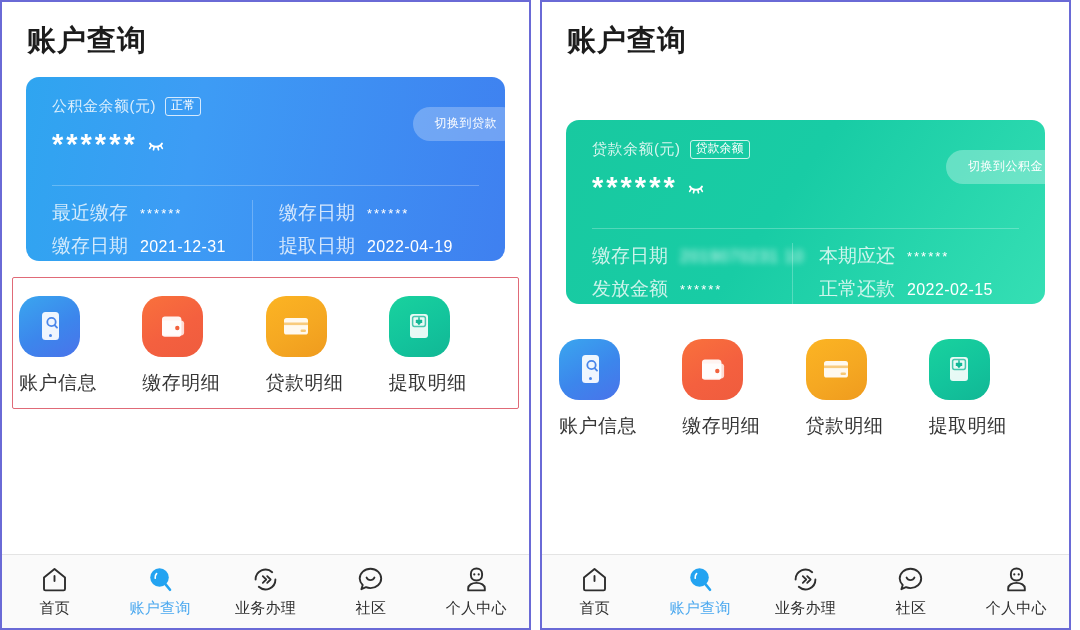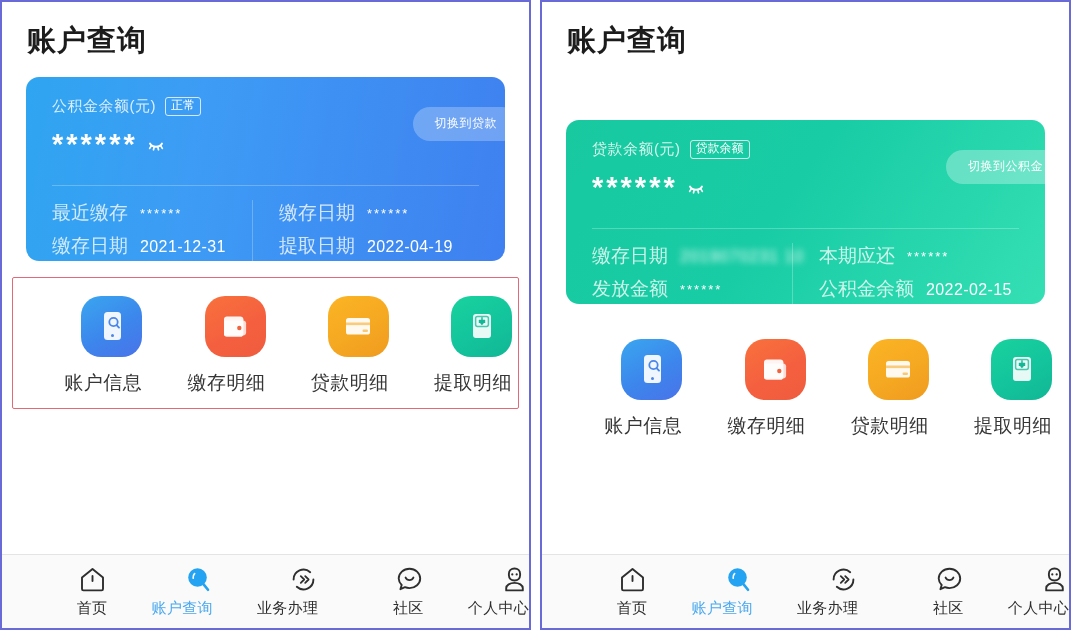--- a/index.html
+++ b/index.html
@@ -99,21 +99,21 @@
 
   
   .grid-outer { padding: 0 10px; margin-top: 16px; }
   .grid {
     display: flex;
     padding: 18px 6px 12px 6px;
     border: 1.5px solid transparent;
     border-radius: 2px;
   }
   .grid.highlight { border-color: #e06a77; }
-  .grid-item { flex: 1 1 0; display: flex; flex-direction: column; align-items: flex-end; }
+  .grid-item { flex: 1 1 0; display: flex; flex-direction: column; align-items: flex-start; }
   .grid-icon {
     width: 61px; height: 61px;
     border-radius: 20px;
     display: flex; align-items: center; justify-content: center;
   }
   .ic-blue   { background: linear-gradient(150deg,#3aa6ef 0%, #3c86ec 55%, #4a73ea 100%); }
   .ic-orange { background: linear-gradient(150deg,#f9713c 0%, #f4603f 55%, #ef5c3e 100%); }
   .ic-yellow { background: linear-gradient(150deg,#fcb423 0%, #f5a822 55%, #ef9b1e 100%); }
   .ic-green  { background: linear-gradient(150deg,#19d29e 0%, #13c49c 55%, #11b795 100%); }
   .grid-label {
@@ -122,21 +122,21 @@
   }
 
   
   .spacer { flex: 1 1 auto; }
   .tabbar {
     display: flex;
     background: #fafafa;
     border-top: 1px solid #e4e4e4;
     padding: 9px 0 10px 0;
   }
-  .tab { flex: 1 1 0; display: flex; flex-direction: column; align-items: flex-end; gap: 5px; }
+  .tab { flex: 1 1 0; display: flex; flex-direction: column; align-items: center; gap: 5px; }
   .tab-ico { height: 30px; display: flex; align-items: center; justify-content: center; }
   .tab-label { font-size: 15px; color: #2e2e2e; letter-spacing: .3px; }
   .tab.active .tab-label { color: #4aa8ef; }
 </style>
 </head>
 <body>
 
 <div class="stage" id="stage">
     <div class="phone">
       <div class="page-title">账户查询</div>
@@ -310,21 +310,21 @@
                 <span class="bal-key">发放金额</span>
                 <span class="bal-val mask">******</span>
               </div>
             </div>
             <div class="bal-col">
               <div class="bal-row">
                 <span class="bal-key">本期应还</span>
                 <span class="bal-val mask">******</span>
               </div>
               <div class="bal-row">
-                <span class="bal-key">公积金余额</span>
+                <span class="bal-key">正常还款</span>
                 <span class="bal-val ">2022-02-15</span>
               </div>
             </div>
           </div>
         </div>
       </div>
       <div class="grid-outer">
         <div class="grid">
           <div class="grid-item">
             <div class="grid-icon ic-blue">

